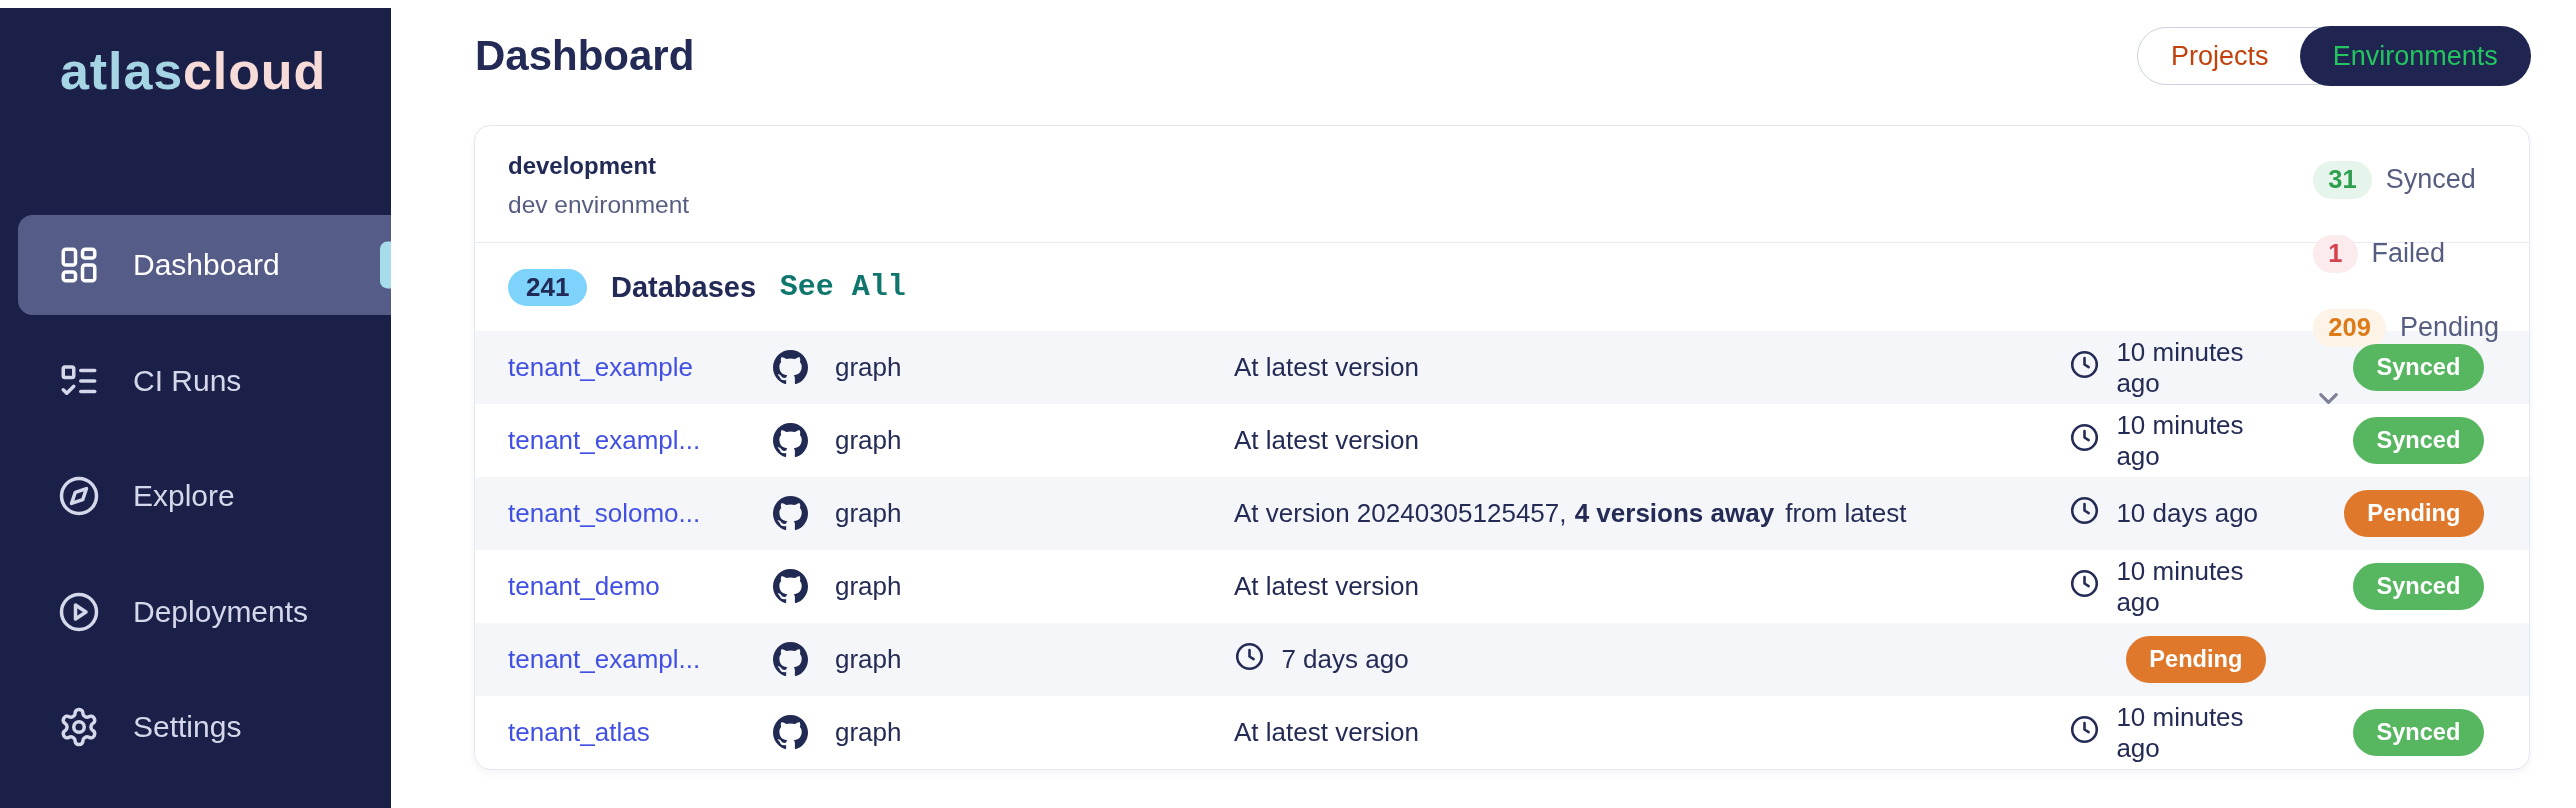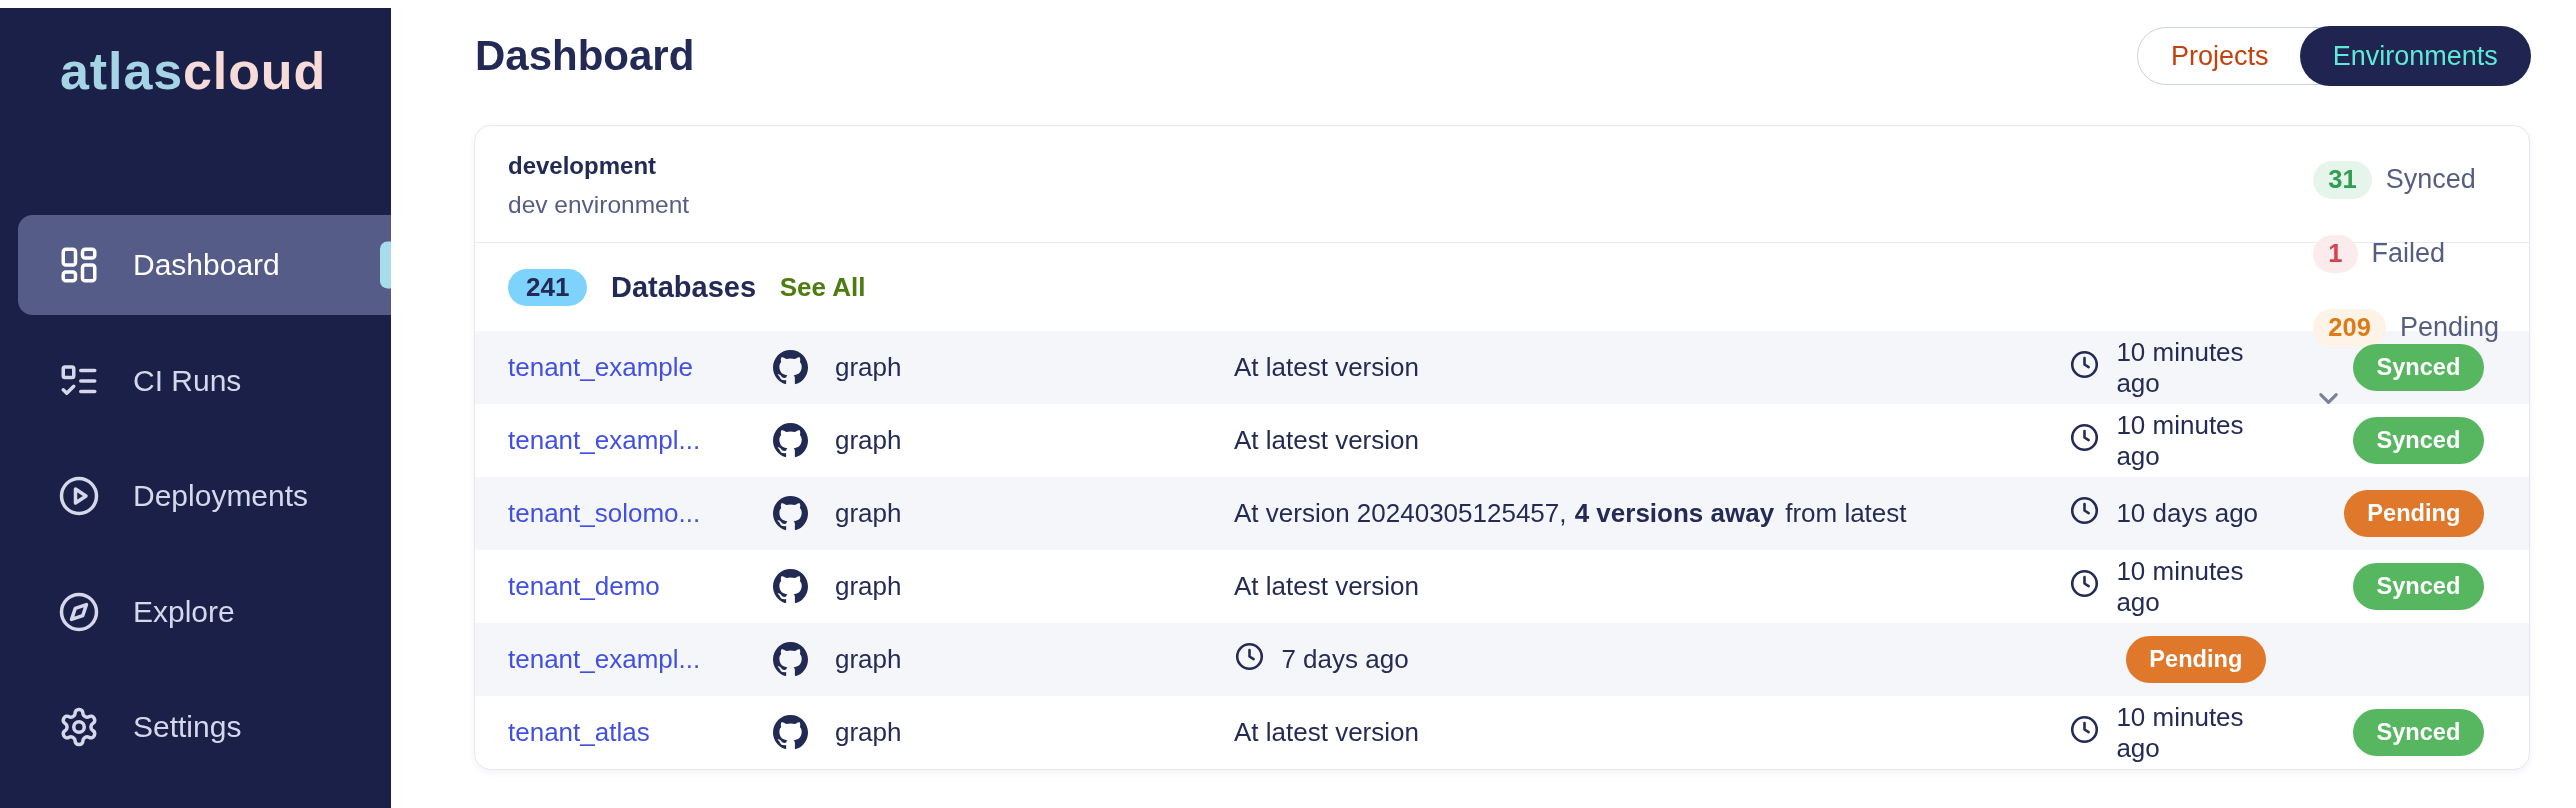--- a/index.html
+++ b/index.html
@@ -22,35 +22,35 @@
                       width:11px; height:47px; background:#a7dcea; border-radius:7.3px 0 0 7.3px; }
 
   
   .main { position:absolute; left:391px; top:0; width:2185px; height:809px; background:#ffffff; }
   .topbar { display:flex; justify-content:space-between; align-items:center; padding:27px 46px 0 84px; }
   .page-title { font-size:42px; font-weight:800; color:#222a55; }
   .toggle { display:flex; align-items:stretch; border:1.8px solid #ccd1e0; border-radius:36px;
             background:#ffffff; height:58px; }
   .toggle-seg { display:flex; align-items:center; padding:0 33px; font-size:27px; color:#c2410c;
                 border-radius:36px; cursor:pointer; }
-  .toggle-seg.active { background:#1f2451; color:#5eead4; margin:-1.8px; font-weight:500; }
+  .toggle-seg.active { background:#1f2451; color:#22c55e; margin:-1.8px; font-weight:500; }
 
   
   .card { margin:40px 46px 0 83px; width:2056px; border:1.8px solid #e5e7f3; border-radius:16.4px;
           background:#ffffff; box-shadow:0 2.7px 7.3px rgba(30,35,90,.05); overflow:hidden; }
   .card-header { padding:25.5px 33px 23.6px; border-bottom:1.8px solid #e8eaf5; }
   .env-name { font-size:24px; font-weight:700; color:#222a55; }
   .env-desc { margin-top:11px; font-size:24.5px; color:#565d80; }
 
   .table-header { display:flex; align-items:center; justify-content:space-between;
                   height:88px; padding:0 30px 0 33px; }
   .th-left { display:flex; align-items:center; gap:23.6px; }
   .count-pill { background:#7dd3fc; border-radius:25.5px; padding:3px 18px; font-size:26px; font-weight:700; color:#222a55; }
   .db-title { font-size:29px; font-weight:700; color:#222a55; }
-  .see-all { font-size:26px; font-weight:700; color:#4d7c0f; cursor:pointer; }
+  .see-all { font-size:30px; font-weight:700; color:#0f766e; cursor:pointer;font-family:Liberation Mono, monospace; }
   .th-right { display:flex; align-items:flex-start; gap:36px;flex-direction:column; }
   .chip { display:flex; align-items:center; gap:13.6px; font-size:27px; color:#565d80; }
   .chip-count { border-radius:23.6px; padding:4.5px 15.5px; font-size:25.5px; font-weight:700; }
   .chip-count.green { color:#2f9e4e; background:#e6f5ec; }
   .chip-count.red { color:#d5434f; background:#fcebed; }
   .chip-count.orange { color:#dd7b18; background:#fdf3e6; }
   .chevron { display:flex; align-items:center; cursor:pointer; }
   .chevron svg { width:31px; height:31px; stroke:#7c8198; fill:none; stroke-width:2.4; stroke-linecap:round; stroke-linejoin:round; }
 
   .row { display:grid; grid-template-columns:265px 461px 835px 1fr 218px; align-items:center;
@@ -101,34 +101,34 @@
               <path d="M13 18h8"></path>
             </svg>
         </span>
         <span>CI Runs</span>
       </div>
 
       <div class="nav-item">
         <span class="nav-icon">
           <svg viewBox="0 0 24 24">
               <circle cx="12" cy="12" r="10"></circle>
+              <path d="m16.24 7.76-2.12 6.36-6.36 2.12 2.12-6.36 6.36-2.12z"></path>
+            </svg>
+        </span>
+        <span>Explore</span>
+      </div>
+
+      <div class="nav-item">
+        <span class="nav-icon">
+          <svg viewBox="0 0 24 24">
+              <circle cx="12" cy="12" r="10"></circle>
               <path d="m10 8 6 4-6 4Z"></path>
             </svg>
         </span>
         <span>Deployments</span>
-      </div>
-
-      <div class="nav-item">
-        <span class="nav-icon">
-          <svg viewBox="0 0 24 24">
-              <circle cx="12" cy="12" r="10"></circle>
-              <path d="m16.24 7.76-2.12 6.36-6.36 2.12 2.12-6.36 6.36-2.12z"></path>
-            </svg>
-        </span>
-        <span>Explore</span>
       </div>
 
       <div class="nav-item">
         <span class="nav-icon">
           <svg viewBox="0 0 24 24">
               <path d="M12.22 2h-.44a2 2 0 0 0-2 2v.18a2 2 0 0 1-1 1.73l-.43.25a2 2 0 0 1-2 0l-.15-.08a2 2 0 0 0-2.73.73l-.22.38a2 2 0 0 0 .73 2.73l.15.1a2 2 0 0 1 1 1.72v.51a2 2 0 0 1-1 1.74l-.15.09a2 2 0 0 0-.73 2.73l.22.38a2 2 0 0 0 2.73.73l.15-.08a2 2 0 0 1 2 0l.43.25a2 2 0 0 1 1 1.73V20a2 2 0 0 0 2 2h.44a2 2 0 0 0 2-2v-.18a2 2 0 0 1 1-1.73l.43-.25a2 2 0 0 1 2 0l.15.08a2 2 0 0 0 2.73-.73l.22-.39a2 2 0 0 0-.73-2.73l-.15-.08a2 2 0 0 1-1-1.74v-.5a2 2 0 0 1 1-1.74l.15-.09a2 2 0 0 0 .73-2.73l-.22-.38a2 2 0 0 0-2.73-.73l-.15.08a2 2 0 0 1-2 0l-.43-.25a2 2 0 0 1-1-1.73V4a2 2 0 0 0-2-2z"></path>
               <circle cx="12" cy="12" r="3"></circle>
             </svg>
         </span>
         <span>Settings</span>

